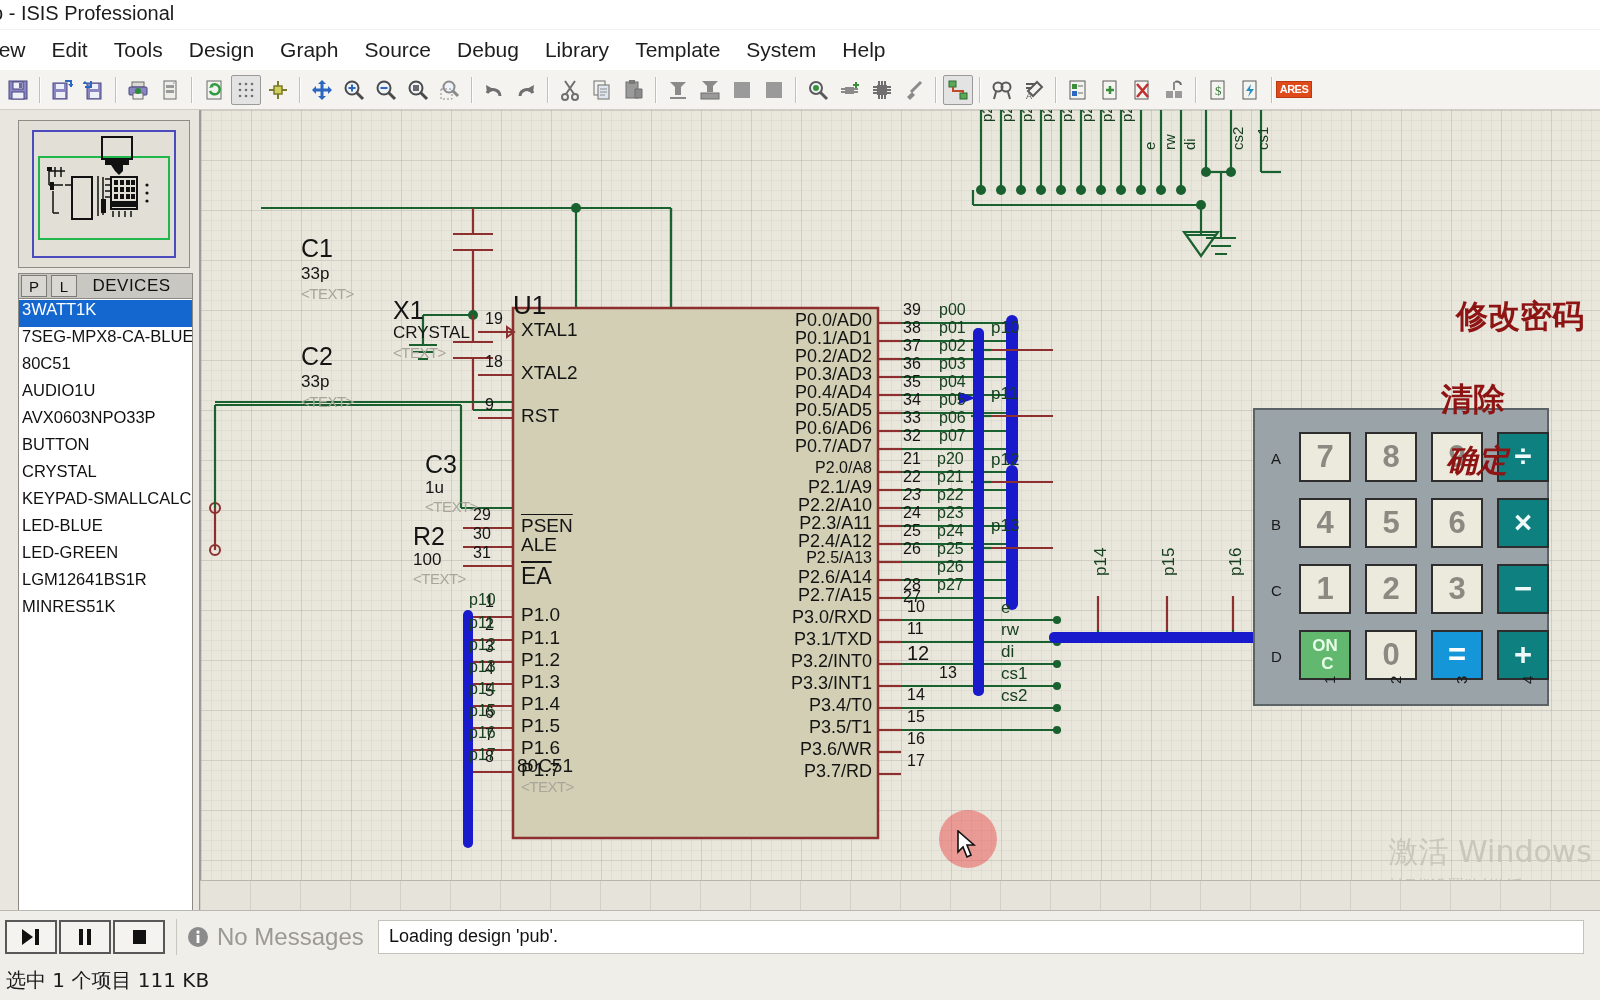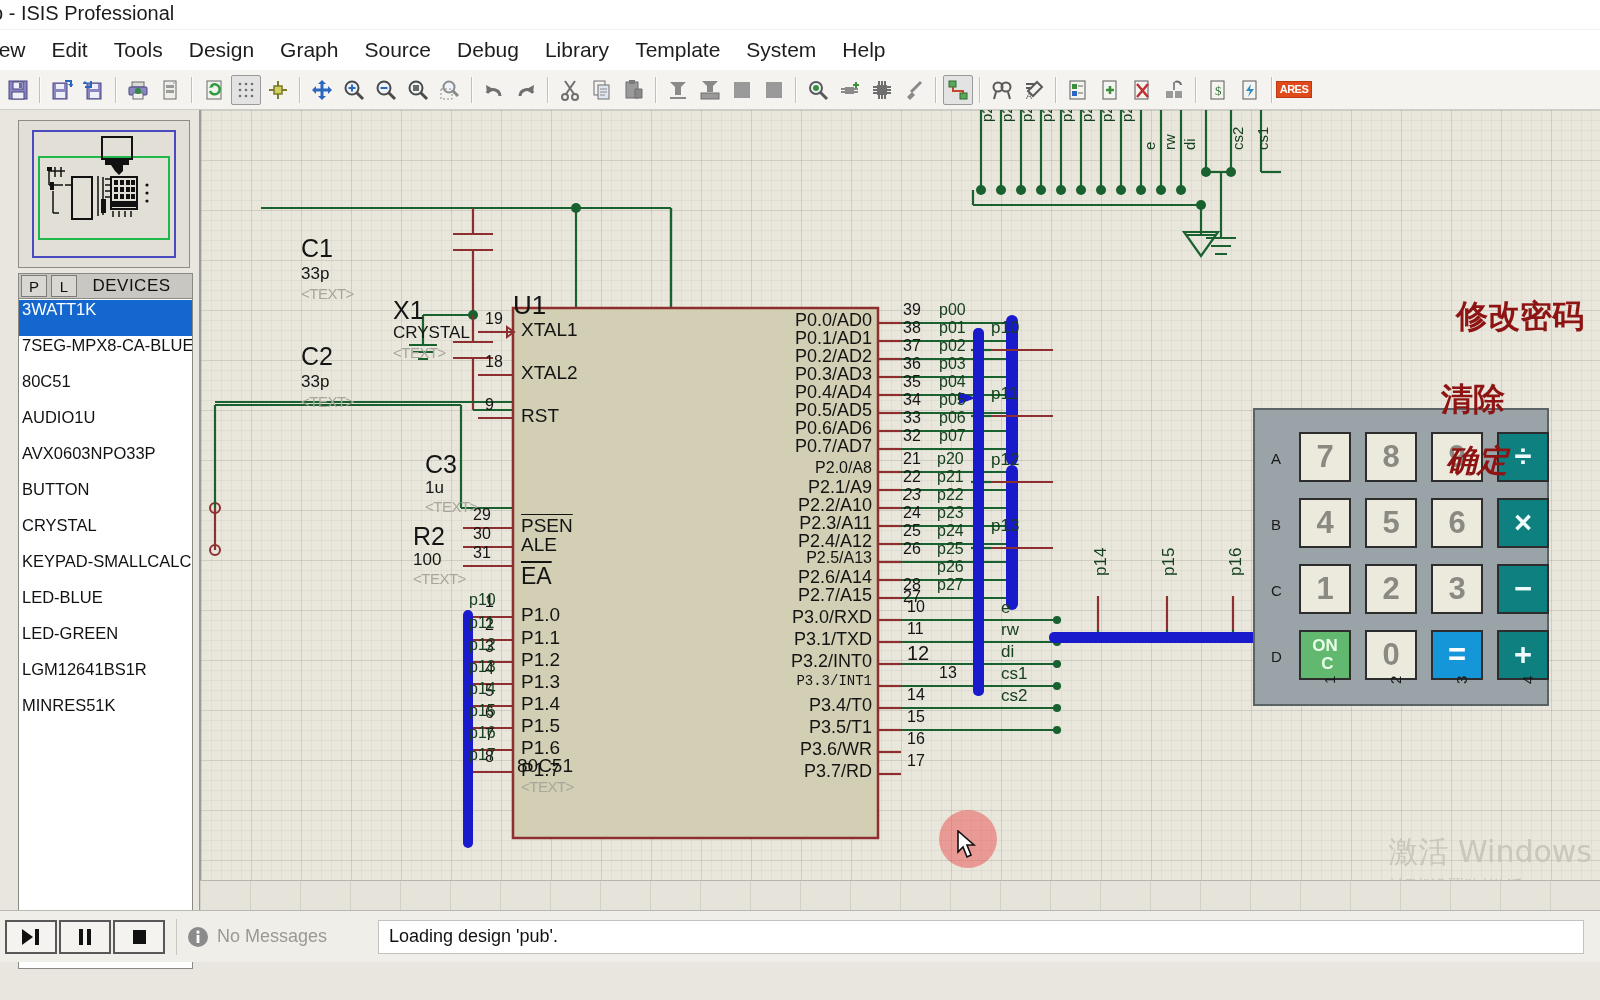--- a/index.html
+++ b/index.html
@@ -92,21 +92,21 @@
   .devices-title {
     flex: 1; text-align: center; font-size: 17px; color: #111;
     letter-spacing: 0.5px; padding-right: 8px;
   }
   .devices-list {
     position: absolute; left: 18px; top: 189px; width: 175px; height: 670px;
     background: #ffffff; border: 1px solid #8b8984; border-top: none;
     overflow: hidden; padding-top: 1px;
   }
   .device-row {
-    font-size: 16.5px; color: #111; height: 36px; line-height: 19.5px;
+    font-size: 16.5px; color: #111; height: 27px; line-height: 19.5px;
     padding-left: 3px; white-space: nowrap; overflow: hidden;
     font-family: "Liberation Sans", sans-serif;
   }
   .device-row.selected { background: #1467cf; color: #fff; }
 
   
   .left-edge { position: absolute; left: 0; top: 110px; width: 17px; height: 800px; background:#e8e6de; }
   .le-btn { width: 15px; height: 22px; margin: 3px 1px; border: 1px solid #c7c5bf; background:#eeece6; }
 
   
@@ -188,21 +188,21 @@
   .sim-btn {
     width: 52px; height: 34px; margin: 0 1px;
     background: #f4f3ef; border: 2px solid #585858;
     display: flex; align-items: center; justify-content: center;
   }
   .msg-area {
     width: 190px; height: 36px; margin-left: 10px;
     display: flex; align-items: center; gap: 8px;
     border-left: 1px solid #c9c7c1; padding-left: 10px;
   }
-  .msg-text { font-size: 18px; color: #9b9993; }
+  .msg-text { font-size: 24px; color: #9b9993; }
   .loading-area {
     flex: 1; height: 34px; margin-left: 12px; margin-right: 16px;
     background: #ffffff; border: 1px solid #c4c2bc;
     display: flex; align-items: center; padding-left: 10px;
   }
   .loading-text { font-size: 18px; color: #111; }
 
   
   .taskbar {
     position: absolute; left: 0; top: 962px; width: 1600px; height: 38px;
@@ -1027,21 +1027,21 @@
         <div class="comp-text " style="left: 736px; top: 466px; font-size: 16px; color: rgb(22, 64, 31);">p27</div>
         <div class="comp-text " style="left: auto; top: 497px; font-size: 18px; right: 728px; text-align: right;">P3.0/RXD</div>
         <div class="comp-text " style="left: 706px; top: 488px; font-size: 16px;">10</div>
         <div class="comp-text " style="left: 800px; top: 488px; font-size: 17px; color: rgb(22, 64, 31);">e</div>
         <div class="comp-text " style="left: auto; top: 519px; font-size: 18px; right: 728px; text-align: right;">P3.1/TXD</div>
         <div class="comp-text " style="left: 706px; top: 510px; font-size: 16px;">11</div>
         <div class="comp-text " style="left: 800px; top: 510px; font-size: 17px; color: rgb(22, 64, 31);">rw</div>
         <div class="comp-text " style="left: auto; top: 541px; font-size: 18px; right: 728px; text-align: right; text-decoration: none;">P3.2/INT0</div>
         <div class="comp-text " style="left: 706px; top: 532px; font-size: 20px;">12</div>
         <div class="comp-text " style="left: 800px; top: 532px; font-size: 17px; color: rgb(22, 64, 31);">di</div>
-        <div class="comp-text " style="left: auto; top: 563px; font-size: 14px; right: 728px; text-align: center; text-decoration: none; font-family: Liberation Mono, monospace;">P3.3/INT1</div>
+        <div class="comp-text " style="left: auto; top: 563px; font-size: 18px; right: 728px; text-align: center; text-decoration: none;">P3.3/INT1</div>
         <div class="comp-text " style="left: 706px; top: 554px; font-size: 16px; margin-left: 32px;">13</div>
         <div class="comp-text " style="left: 800px; top: 554px; font-size: 17px; color: rgb(22, 64, 31);">cs1</div>
         <div class="comp-text " style="left: auto; top: 585px; font-size: 18px; right: 728px; text-align: right; text-decoration: none;">P3.4/T0</div>
         <div class="comp-text " style="left: 706px; top: 576px; font-size: 16px;">14</div>
         <div class="comp-text " style="left: 800px; top: 576px; font-size: 17px; color: rgb(22, 64, 31);">cs2</div>
         <div class="comp-text " style="left: auto; top: 607px; font-size: 18px; right: 728px; text-align: right; text-decoration: none;">P3.5/T1</div>
         <div class="comp-text " style="left: 706px; top: 598px; font-size: 16px;">15</div>
         <div class="comp-text " style="left: auto; top: 629px; font-size: 18px; right: 728px; text-align: right; text-decoration: none;">P3.6/WR</div>
         <div class="comp-text " style="left: 706px; top: 620px; font-size: 16px;">16</div>
         <div class="comp-text " style="left: auto; top: 651px; font-size: 18px; right: 728px; text-align: right; text-decoration: none;">P3.7/RD</div>
@@ -1141,14 +1141,17 @@
         <rect x="9.6" y="4.6" width="2.8" height="3" fill="#fff"></rect>
       </svg>
       <span class="msg-text">No Messages</span>
     </div>
 
     <div class="loading-area">
       <span class="loading-text">Loading design 'pub'.</span>
     </div>
   </div>
 
+  <div class="taskbar">
+    <div class="taskbar-text">选中 1 个项目  111 KB</div>
+  </div>
 
 </div>
 
 </body></html>

